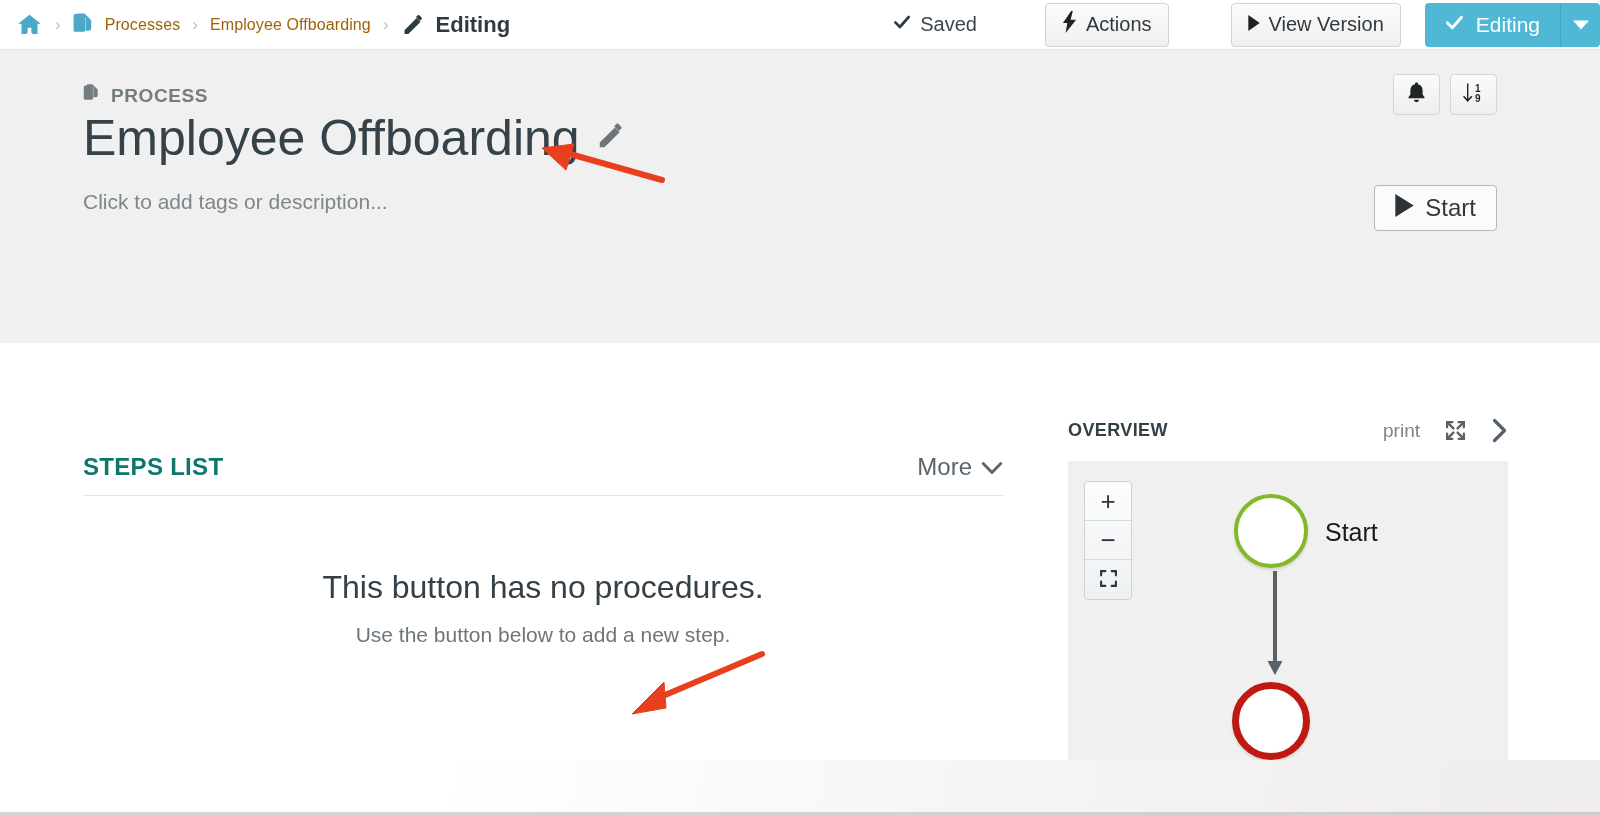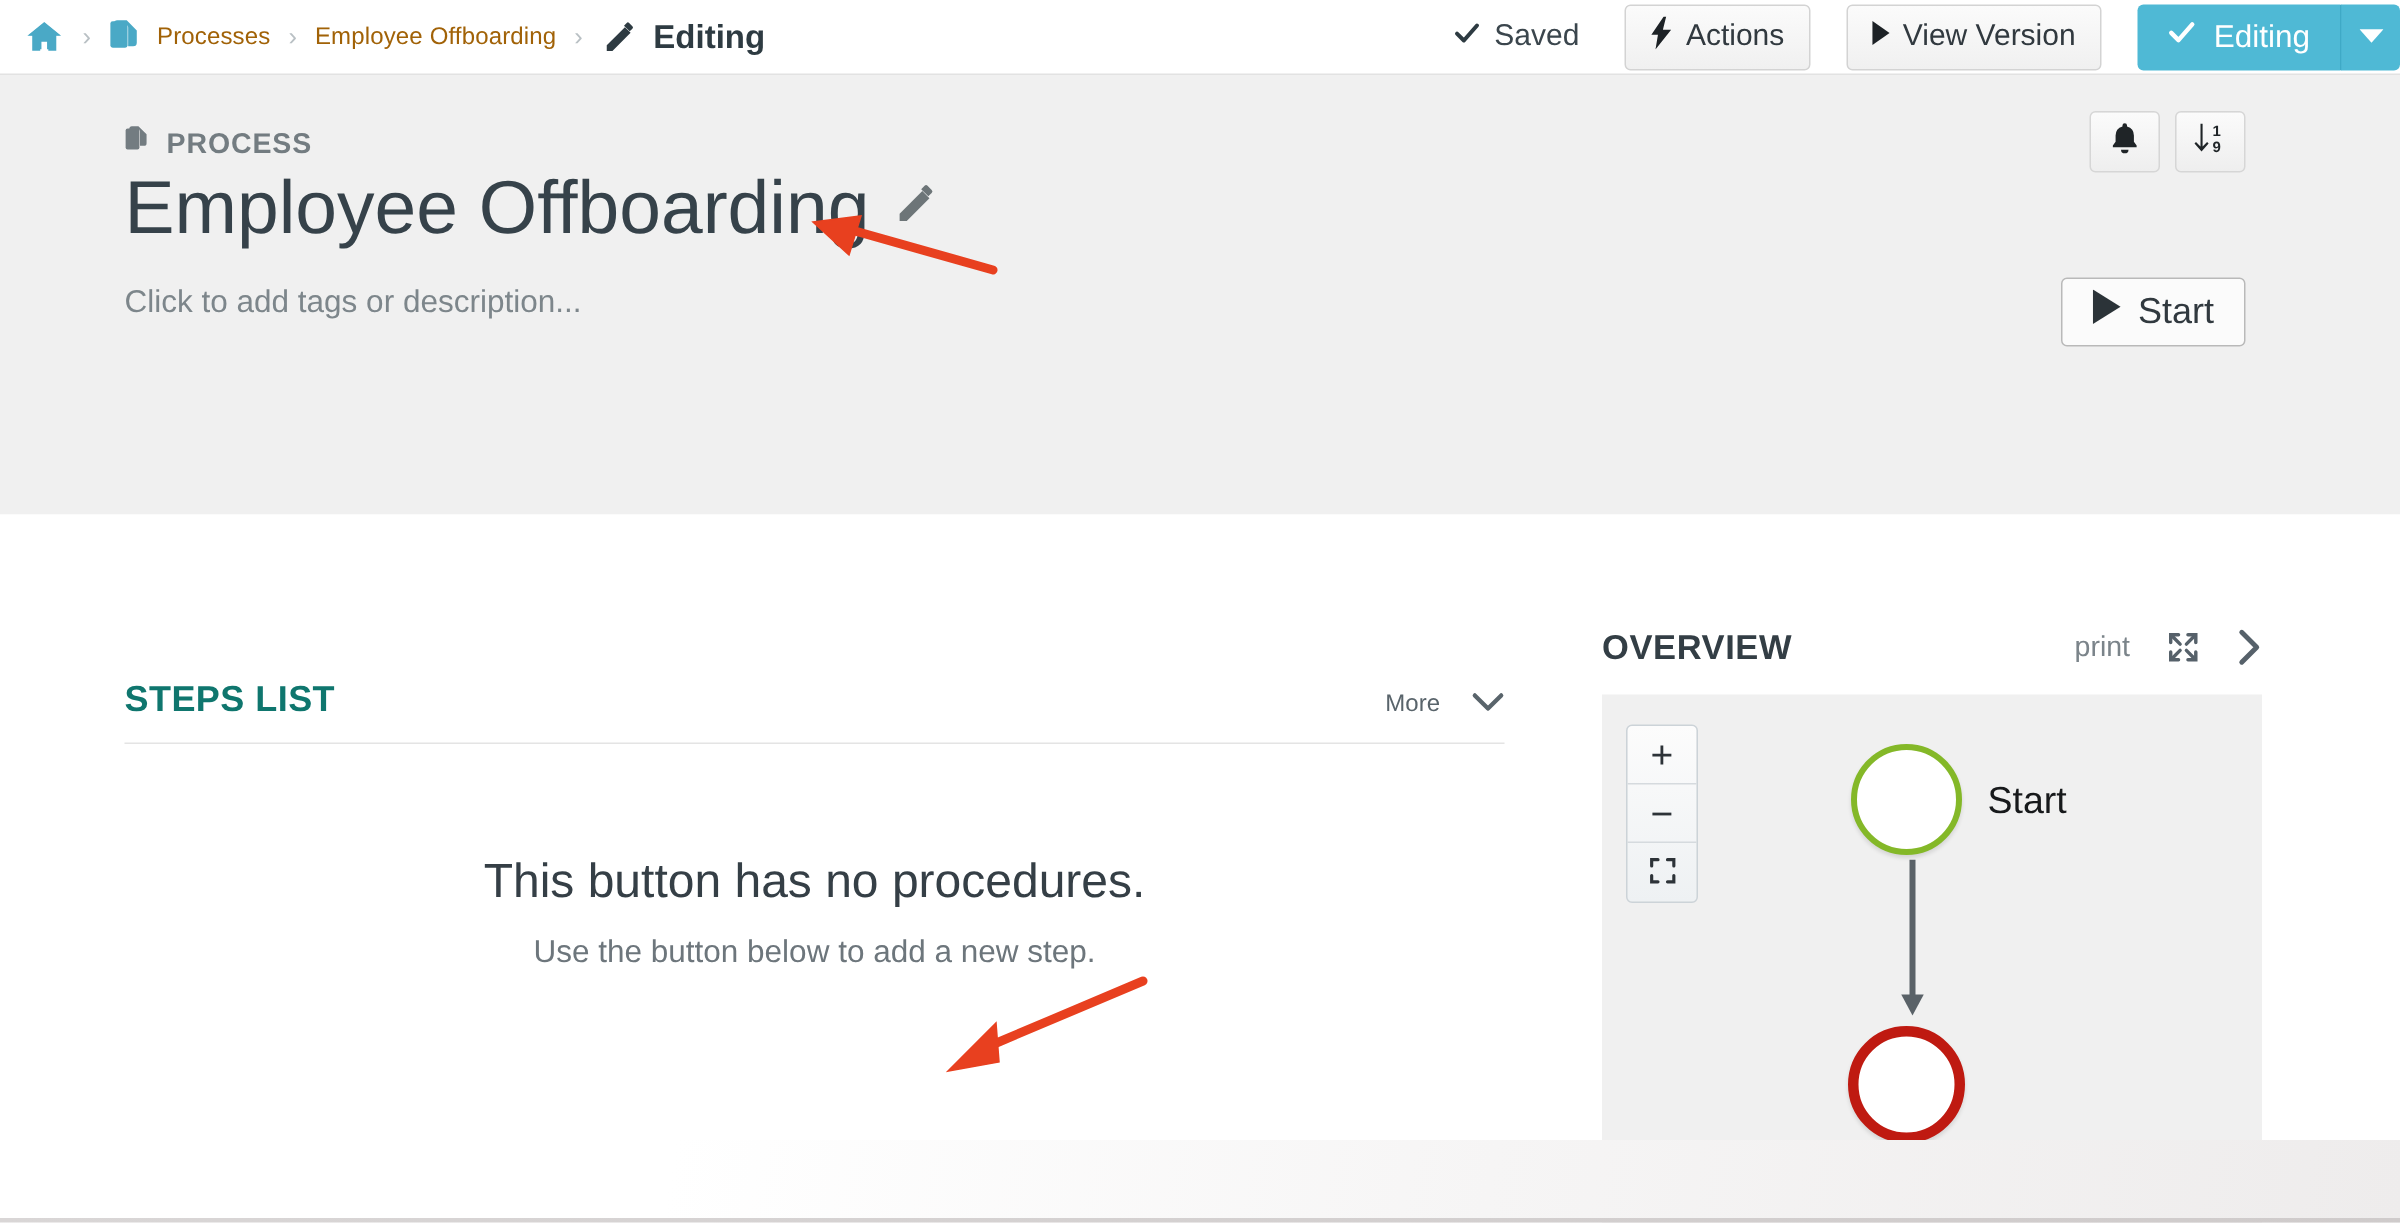--- a/index.html
+++ b/index.html
@@ -42,20 +42,21 @@
     font-size: 20px; color: #3b464d; margin-right: 14px;
   }
   .tb-btn {
     display: flex; align-items: center; gap: 9px;
     height: 44px; padding: 0 16px;
     background: linear-gradient(#fbfbfb, #f0f0f0);
     border: 1px solid #d3d3d3; border-radius: 4px;
     font-size: 20px; color: #31393f;
     white-space: nowrap; cursor: pointer;
     margin-right: 8px;
+    margin-left: 38px;
   }
   .approve-group { display: flex; align-items: stretch; height: 44px; margin-right: 0; }
   .approve-btn {
     display: flex; align-items: center; gap: 10px;
     padding: 0 20px 0 18px;
     background: #4fb9d5; color: #ffffff;
     border: none; border-radius: 4px 0 0 4px;
     font-size: 21px; cursor: pointer;
   }
   .approve-caret {
@@ -112,22 +113,22 @@
   
   .content { position: absolute; top: 343px; left: 0; width: 1600px; height: 472px; background: #fff; }
 
   .steps-panel { position: absolute; left: 83px; top: 110px; width: 920px; }
   .steps-head {
     display: flex; align-items: baseline; justify-content: space-between;
     padding-bottom: 14px; border-bottom: 1px solid #e4e4e4;
   }
   .steps-title { font-size: 24px; font-weight: bold; color: #0f766e; letter-spacing: .3px; }
   .more-btn {
-    display: flex; align-items: center; gap: 21px;
-    font-size: 16px; color: #59646b; cursor: pointer;
+    display: flex; align-items: center; gap: 9px;
+    font-size: 24px; color: #59646b; cursor: pointer;
   }
   .empty-wrap { text-align: center; padding-top: 73px; }
   .empty-title { font-size: 32px; color: #353f46; font-weight: 400; }
   .empty-sub { font-size: 21px; color: #6d767c; margin-top: 17px; }
 
   .addstep-row {
     position: absolute; left: 140px; top: 368px; width: 860px;
     display: flex; align-items: center; justify-content: center;
   }
   .dotted { flex: 1; border-top: 2px dotted #c3c8cb; height: 0; }
@@ -135,21 +136,21 @@
     display: flex; align-items: center; gap: 13px;
     padding: 10px 21px; margin: 0 -2px;
     background: #fff; border: 1px solid #e0e4e6; border-radius: 4px;
     font-size: 22px; font-weight: bold; color: #4aa9c6;
     letter-spacing: .4px; cursor: pointer; z-index: 2;
   }
 
   
   .overview { position: absolute; left: 1068px; top: 75px; width: 440px; }
   .ov-head { display: flex; align-items: center; justify-content: space-between; padding-bottom: 10px; }
-  .ov-title { font-size: 23px; font-weight: bold; color: #333e45; letter-spacing: .4px; }
+  .ov-title { font-size: 18px; font-weight: bold; color: #333e45; letter-spacing: .4px; }
   .ov-tools { display: flex; align-items: center; gap: 24px; }
   .ov-print { font-size: 19px; color: #7b848a; cursor: pointer; }
   .ov-icon { cursor: pointer; display: inline-flex; }
   .ov-canvas {
     position: relative; margin-top: 8px;
     width: 440px; height: 354px;
     background: #f0f0f0; overflow: hidden;
   }
   .zoom-ctrls {
     position: absolute; left: 16px; top: 20px;

